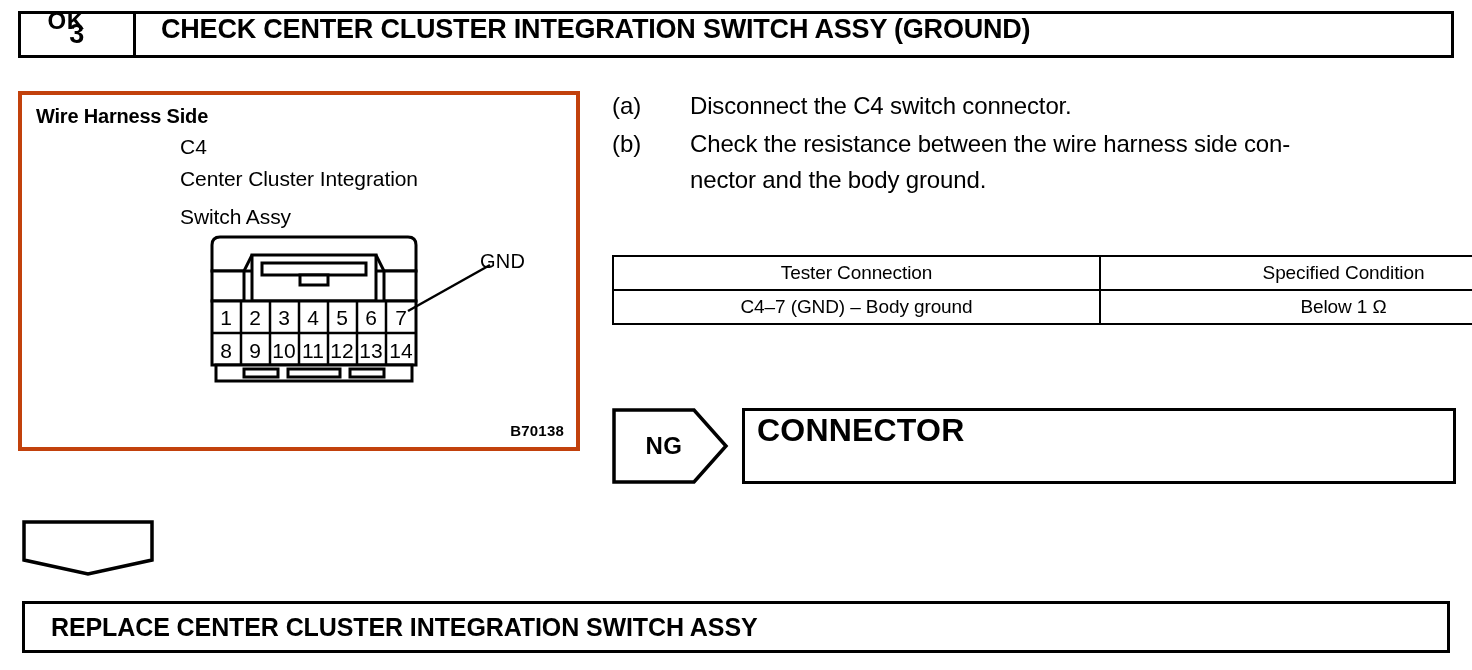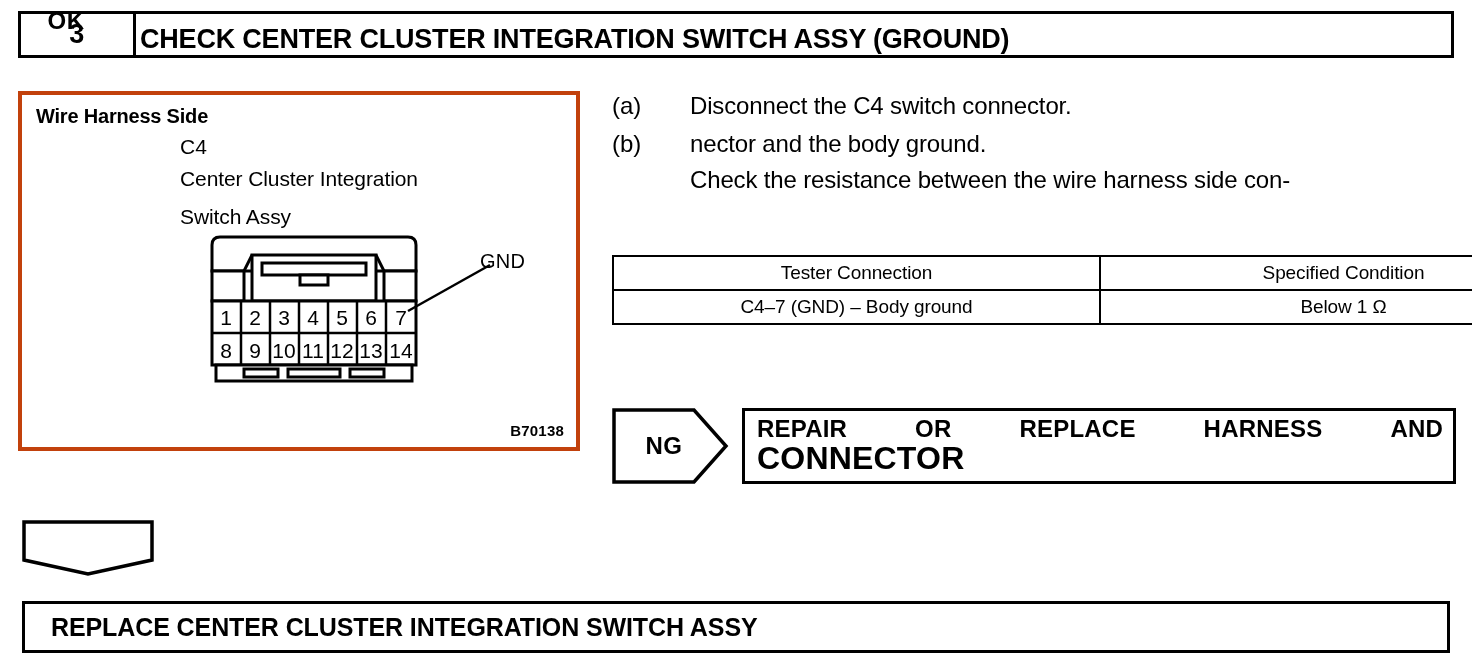--- a/index.html
+++ b/index.html
@@ -5,21 +5,21 @@
   html,body{margin:0;padding:0;background:#ffffff;}
   body{width:1472px;height:670px;position:relative;
        font-family:"Liberation Sans","DejaVu Sans",sans-serif;color:#000;
        -webkit-font-smoothing:none;}
   .abs{position:absolute;box-sizing:border-box;}
 
   
   #step-header{left:18px;top:11px;width:1436px;height:47px;border:3px solid #000;display:flex;}
   #step-number-cell{width:112px;border-right:3px solid #000;display:flex;align-items:center;justify-content:center;}
   #step-number-cell span{font-size:27px;font-weight:bold;letter-spacing:.5px;}
-  #step-title-cell{flex:1;display:flex;align-items:flex-end;padding-left:4px;}
+  #step-title-cell{flex:1;display:flex;align-items:flex-start;padding-left:25px;}
   #step-title-cell span{font-size:27px;font-weight:bold;letter-spacing:-.2px;white-space:nowrap;}
 
   
   #figure-panel{left:18px;top:91px;width:562px;height:360px;border:4px solid #c2410c;}
   #fig-title{left:14px;top:10px;font-size:20px;font-weight:bold;letter-spacing:-.2px;}
   #fig-c4{left:158px;top:40px;font-size:21px;}
   #fig-name1{left:158px;top:72px;font-size:21px;letter-spacing:-.1px;}
   #fig-name2{left:158px;top:110px;font-size:21px;letter-spacing:-.1px;}
   #fig-code{right:12px;bottom:8px;font-size:15px;font-weight:bold;letter-spacing:.2px;}
   #gnd-label{left:458px;top:155px;font-size:20px;letter-spacing:.3px;}
@@ -143,22 +143,22 @@
 <div class="abs" id="procedure">
   <div class="proc-row">
     <div class="proc-mark">(a)</div>
     <div class="proc-text">
       <p>Disconnect the C4 switch connector.</p>
     </div>
   </div>
   <div class="proc-row">
     <div class="proc-mark">(b)</div>
     <div class="proc-text">
+      <p>Check the resistance between the wire harness side con-</p>
       <p>nector and the body ground.</p>
-      <p>Check the resistance between the wire harness side con-</p>
     </div>
   </div>
 </div>
 
 <table class="abs" id="spec-table">
   <tbody>
     <tr>
       <td class="col-a">Tester Connection</td>
       <td class="col-b">Specified Condition</td>
     </tr>
@@ -172,27 +172,20 @@
 <div class="abs" id="ng-row">
   <div class="abs" id="ng-badge">
     <svg width="118" height="76" viewBox="0 0 118 76">
       <path d="M2 2 H82 L114 38 L82 74 H2 Z" fill="#fff" stroke="#000" stroke-width="3.5"></path>
     </svg>
   </div>
   <div class="abs" id="ng-text">
     <span>NG</span>
   </div>
   <div class="abs" id="ng-action">
-    <div class="line1">
-      <span>REPAIR</span>
-      <span>OR</span>
-      <span>REPLACE</span>
-      <span>HARNESS</span>
-      <span>AND</span>
-    </div>
     <div class="line2">CONNECTOR</div>
   </div>
 </div>
 
 <div class="abs" id="ok-badge">
   <svg width="132" height="56" viewBox="0 0 132 56">
     <path d="M2 2 H130 V40 L66 54 L2 40 Z" fill="#fff" stroke="#000" stroke-width="3.5"></path>
   </svg>
 </div>
 <div class="abs" id="ok-text">

